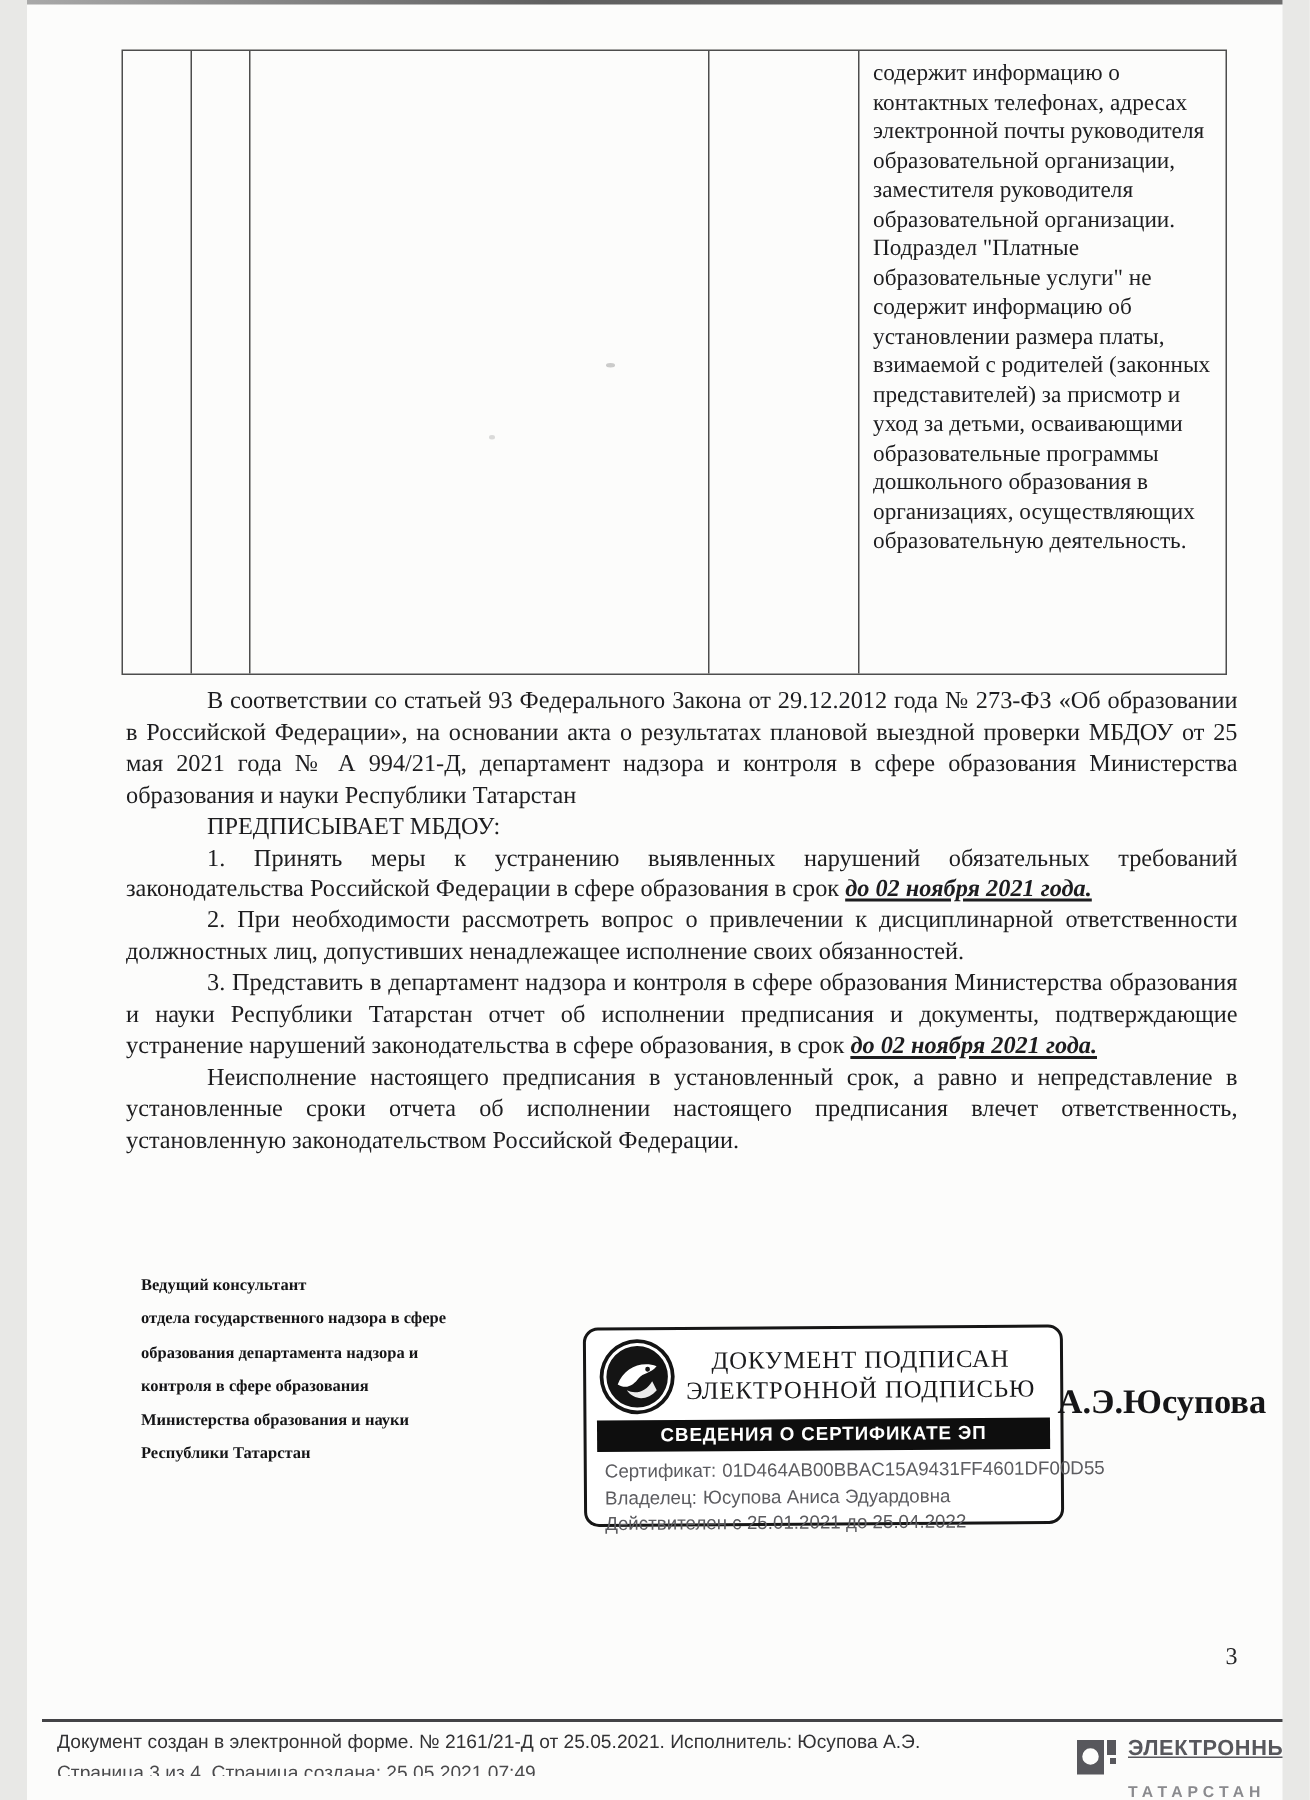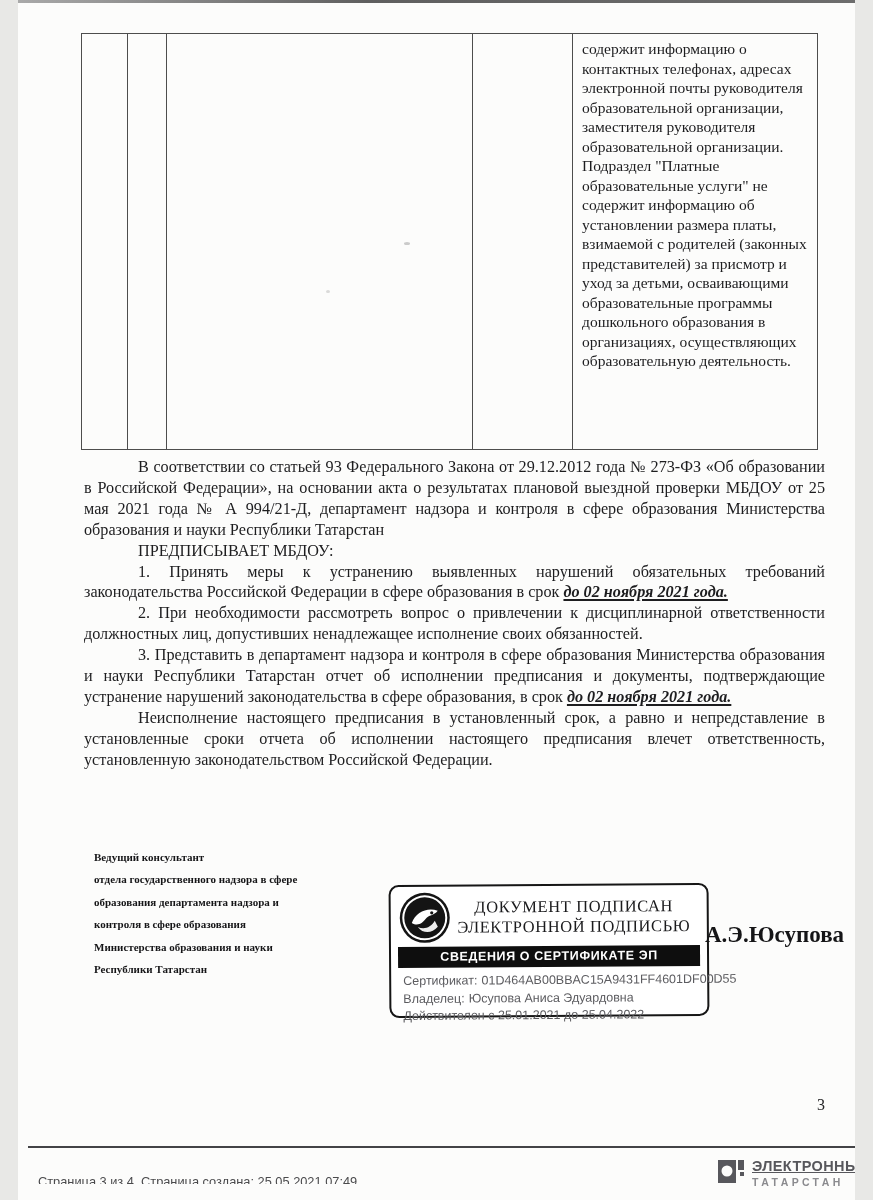--- a/index.html
+++ b/index.html
@@ -45,21 +45,21 @@
   .footer-rule{position:absolute;left:10px;top:1146px;width:848px;height:2px;background:#434346;}
   .footer-l1{position:absolute;left:20px;top:1153px;font-family:"Liberation Sans",sans-serif;
       font-size:12.8px;color:#323234;}
   .footer-l2-clip{position:absolute;left:20px;top:1174px;height:10px;overflow:hidden;
       font-family:"Liberation Sans",sans-serif;font-size:12.8px;color:#4a4a4c;}
   .logo{position:absolute;left:698px;top:1158px;display:flex;align-items:flex-start;z-index:1;}
   .logo-icon{width:30px;height:27px;margin-right:6px;}
   .logo-text div:first-child{font-family:"Liberation Sans",sans-serif;font-weight:bold;
       font-size:14.5px;color:#57575c;letter-spacing:0.4px;text-decoration:underline;}
   .logo-text div:last-child{font-family:"Liberation Sans",sans-serif;font-weight:bold;
-      font-size:10.5px;color:#8a8a8e;letter-spacing:3.4px;margin-top:2px;}
+      font-size:10.5px;color:#8a8a8e;letter-spacing:3.4px;margin-top:15px;}
 </style>
 </head>
 <body>
 
 <div class="page">
 
   <div class="scan-edge-top"></div>
 
   <div class="vtable">
     <div class="vcell c1"></div>
@@ -107,20 +107,21 @@
     <div class="stamp-banner">СВЕДЕНИЯ О СЕРТИФИКАТЕ ЭП</div>
     <div class="stamp-details">
       <div><span class="lbl">Сертификат:</span><span>01D464AB00BBAC15A9431FF4601DF00D55</span></div>
       <div><span class="lbl">Владелец:</span><span>Юсупова Аниса Эдуардовна</span></div>
       <div>Действителен с 25.01.2021 до 25.04.2022</div>
     </div>
   </div>
 
   <div class="pagenum">3</div>
   <div class="footer-rule"></div>
+  <div class="footer-l1">Документ создан в электронной форме. № 2161/21-Д от 25.05.2021. Исполнитель: Юсупова А.Э.</div>
   <div class="footer-l2-clip"><span>Страница 3 из 4. Страница создана: 25.05.2021 07:49</span></div>
 
   <div class="logo">
     <svg class="logo-icon" viewBox="0 0 30 27">
       <path fill-rule="evenodd" fill="#57575c" d="M2 2 L20 2 L20 25 L2 25 Z M11 18.5 A5.5 5.5 0 1 0 11 7.5 A5.5 5.5 0 0 0 11 18.5 Z"></path>
       <rect x="22" y="2" width="6" height="10" fill="#57575c"></rect>
       <rect x="24" y="14" width="4" height="4" fill="#57575c"></rect>
     </svg>
     <div class="logo-text">
       <div>ЭЛЕКТРОННЫЙ</div>

